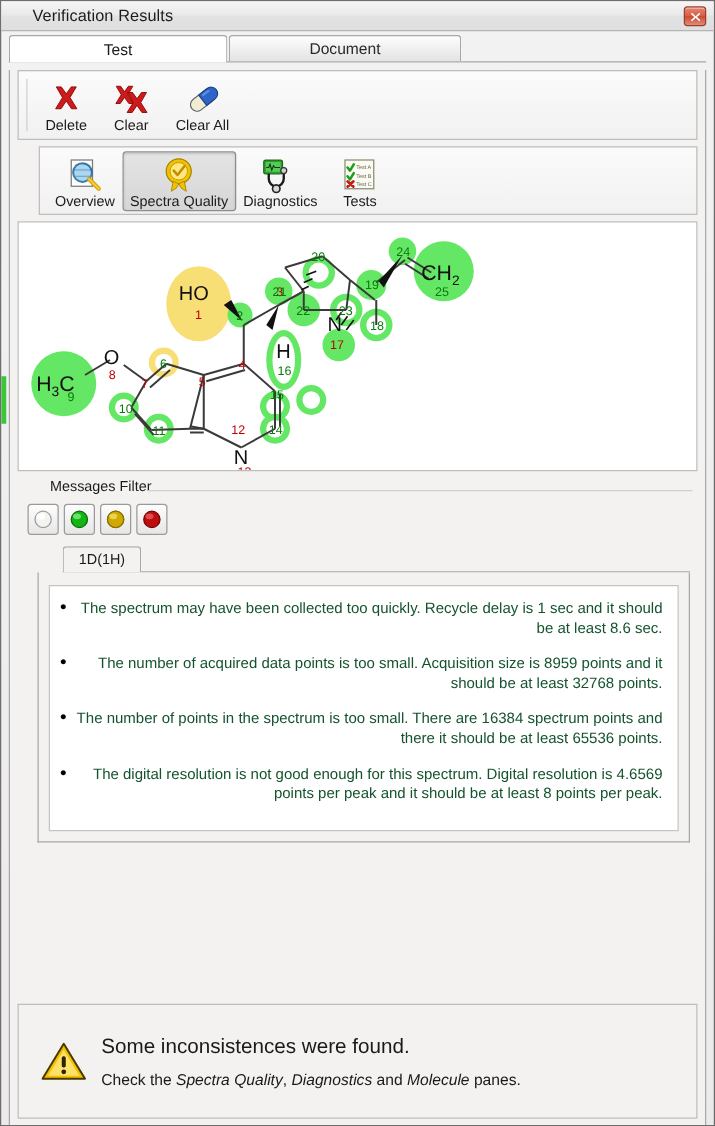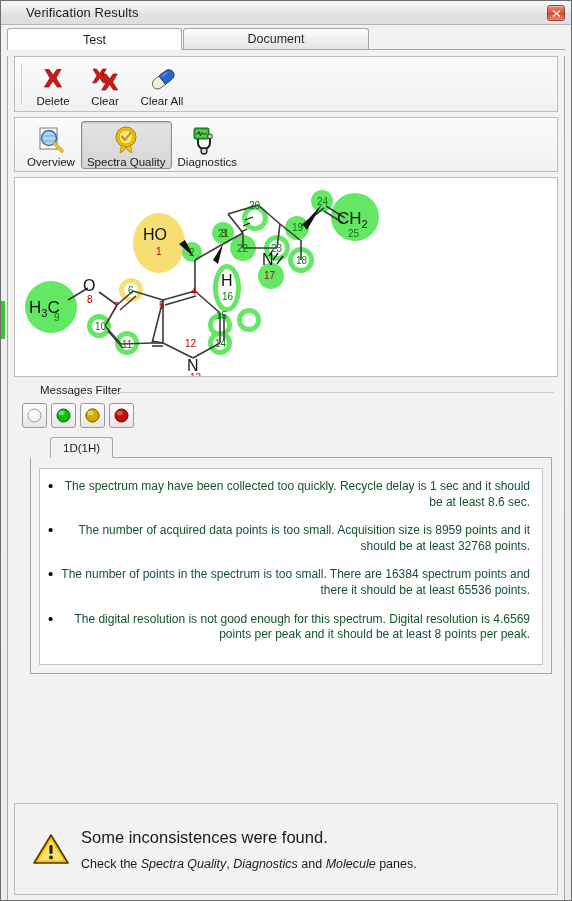--- a/index.html
+++ b/index.html
@@ -151,21 +151,21 @@
     padding-top: 4px;
     cursor: pointer;
     border: 1px solid transparent;
     border-radius: 3px;
   }
   .tool-btn .ticon { height: 30px; display:flex; align-items:center; justify-content:center; }
   .tool-btn-wide { width: 62px; }
 
   
   .panebar {
-    margin: 5px 6px 0 6px;
+    margin: 5px 6px 0 23px;
     height: 55px;
     background: linear-gradient(to bottom, #fbfbfb 0%, #f1f1f1 100%);
     border: 1px solid #bdbdbd;
     display: flex;
     align-items: center;
     padding: 2px 6px;
   }
   .pane-btn {
     display: flex;
     flex-direction: column;
@@ -420,20 +420,34 @@
             <path d="M5 9 L7 9 L8 6.4 L9.4 11 L10.8 7.6 L12 9 L16 9" fill="none" stroke="#0b3d0b" stroke-width="0.9"></path>
             <path d="M7 14 L7 18 A6 6 0 0 0 19 18 L19 13" fill="none" stroke="#1a1a1a" stroke-width="1.9"></path>
             <circle cx="19" cy="11.4" r="2.4" fill="#cfcfcf" stroke="#333" stroke-width="1"></circle>
             <path d="M13 22.5 L13 24.5" stroke="#1a1a1a" stroke-width="1.9"></path>
             <circle cx="13" cy="26" r="3" fill="#d8d8d8" stroke="#222" stroke-width="1.3"></circle>
           </svg>
         </span>
         <span class="pane-label">Diagnostics</span>
       </div>
 
+      <div class="pane-btn">
+        <span class="picon">
+          <svg width="28" height="28" viewBox="0 0 28 28">
+            <rect x="2" y="2" width="23" height="23" fill="#fbfbf4" stroke="#8b8b6e"></rect>
+            <path d="M4 8 L6 10.5 L9 5.5" fill="none" stroke="#1c9c1c" stroke-width="2" stroke-linecap="round" stroke-linejoin="round"></path>
+            <path d="M4 15 L6 17.5 L9 12.5" fill="none" stroke="#1c9c1c" stroke-width="2" stroke-linecap="round" stroke-linejoin="round"></path>
+            <path d="M4.2 19.2 L8.6 23.2 M8.6 19.2 L4.2 23.2" stroke="#c41b1b" stroke-width="2.4" stroke-linecap="round"></path>
+            <text x="11" y="9" font-family="Liberation Sans, sans-serif" font-size="4.4" fill="#6a6a55">Test A</text>
+            <text x="11" y="16" font-family="Liberation Sans, sans-serif" font-size="4.4" fill="#6a6a55">Test B</text>
+            <text x="11" y="23" font-family="Liberation Sans, sans-serif" font-size="4.4" fill="#6a6a55">Test C</text>
+          </svg>
+        </span>
+        <span class="pane-label">Tests</span>
+      </div>
     </div>
 
     <div class="molecule-panel">
       <svg width="556" height="198" viewBox="0 0 556 198">
 
         <g opacity="0.95">
 
           <ellipse cx="144" cy="65" rx="26" ry="30" fill="#f7dd6e"></ellipse>
           <circle cx="116" cy="112" r="12" fill="#f7dd6e"></circle>
           <circle cx="116" cy="112" r="7" fill="#ffffff"></circle>

